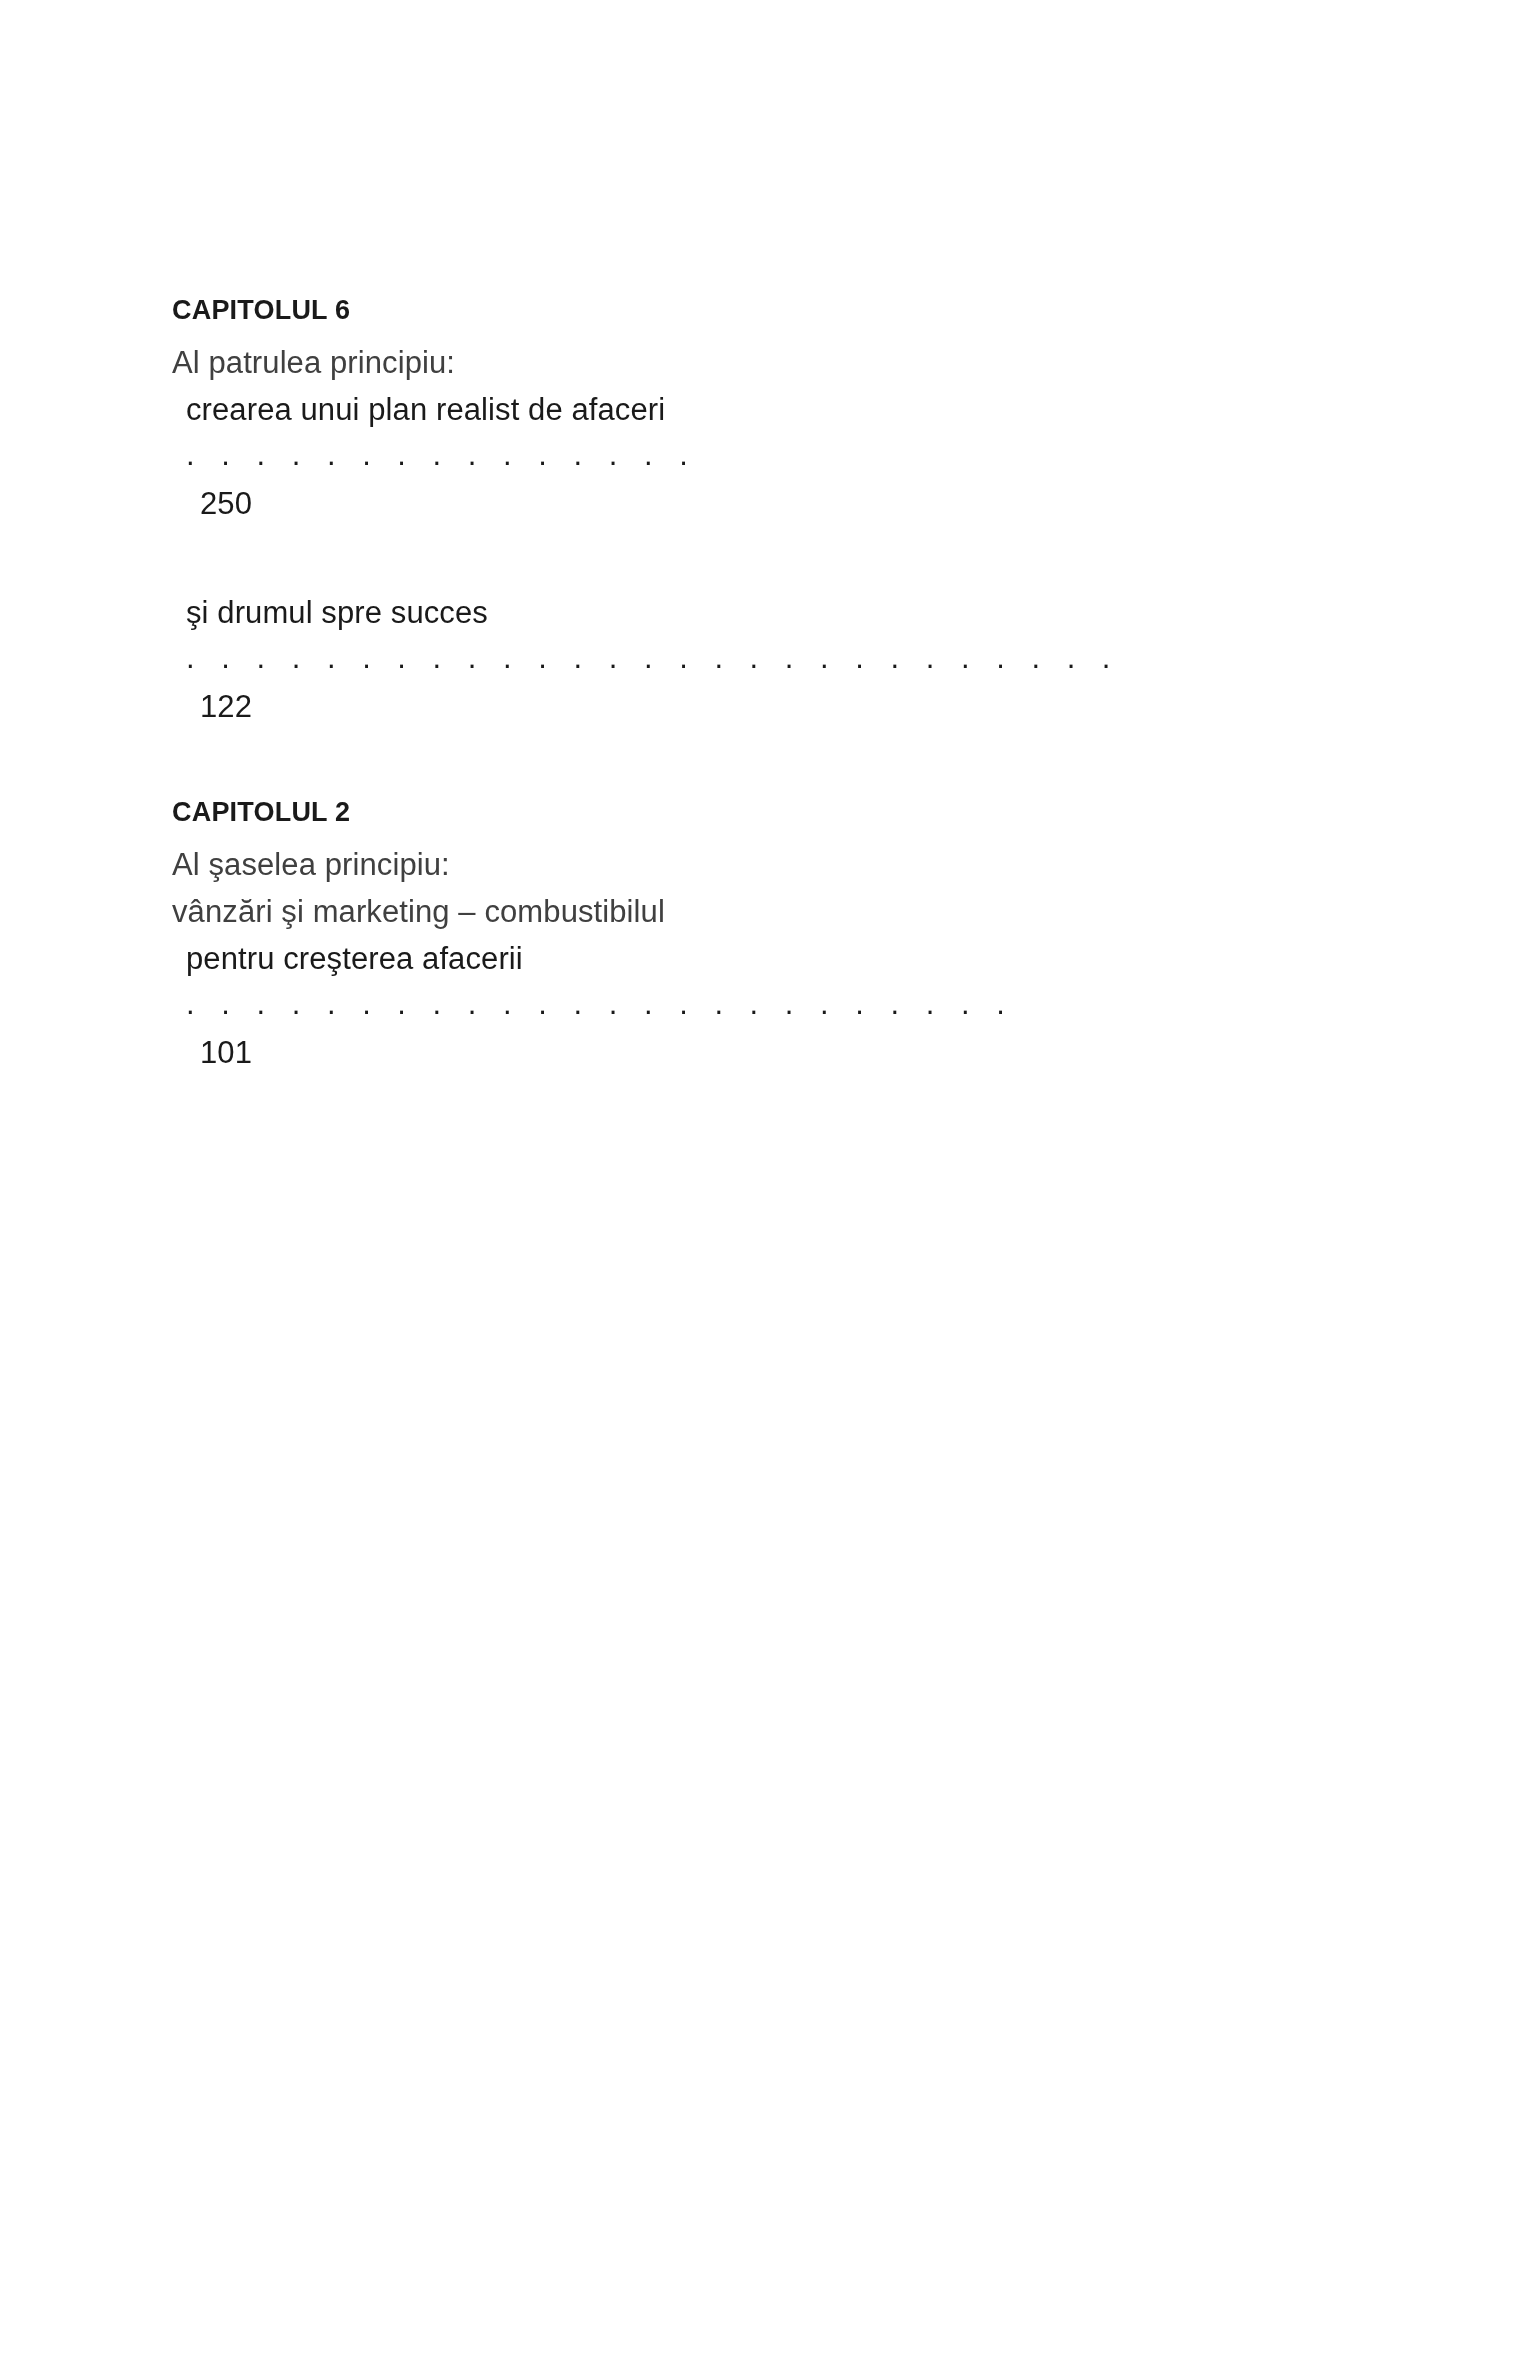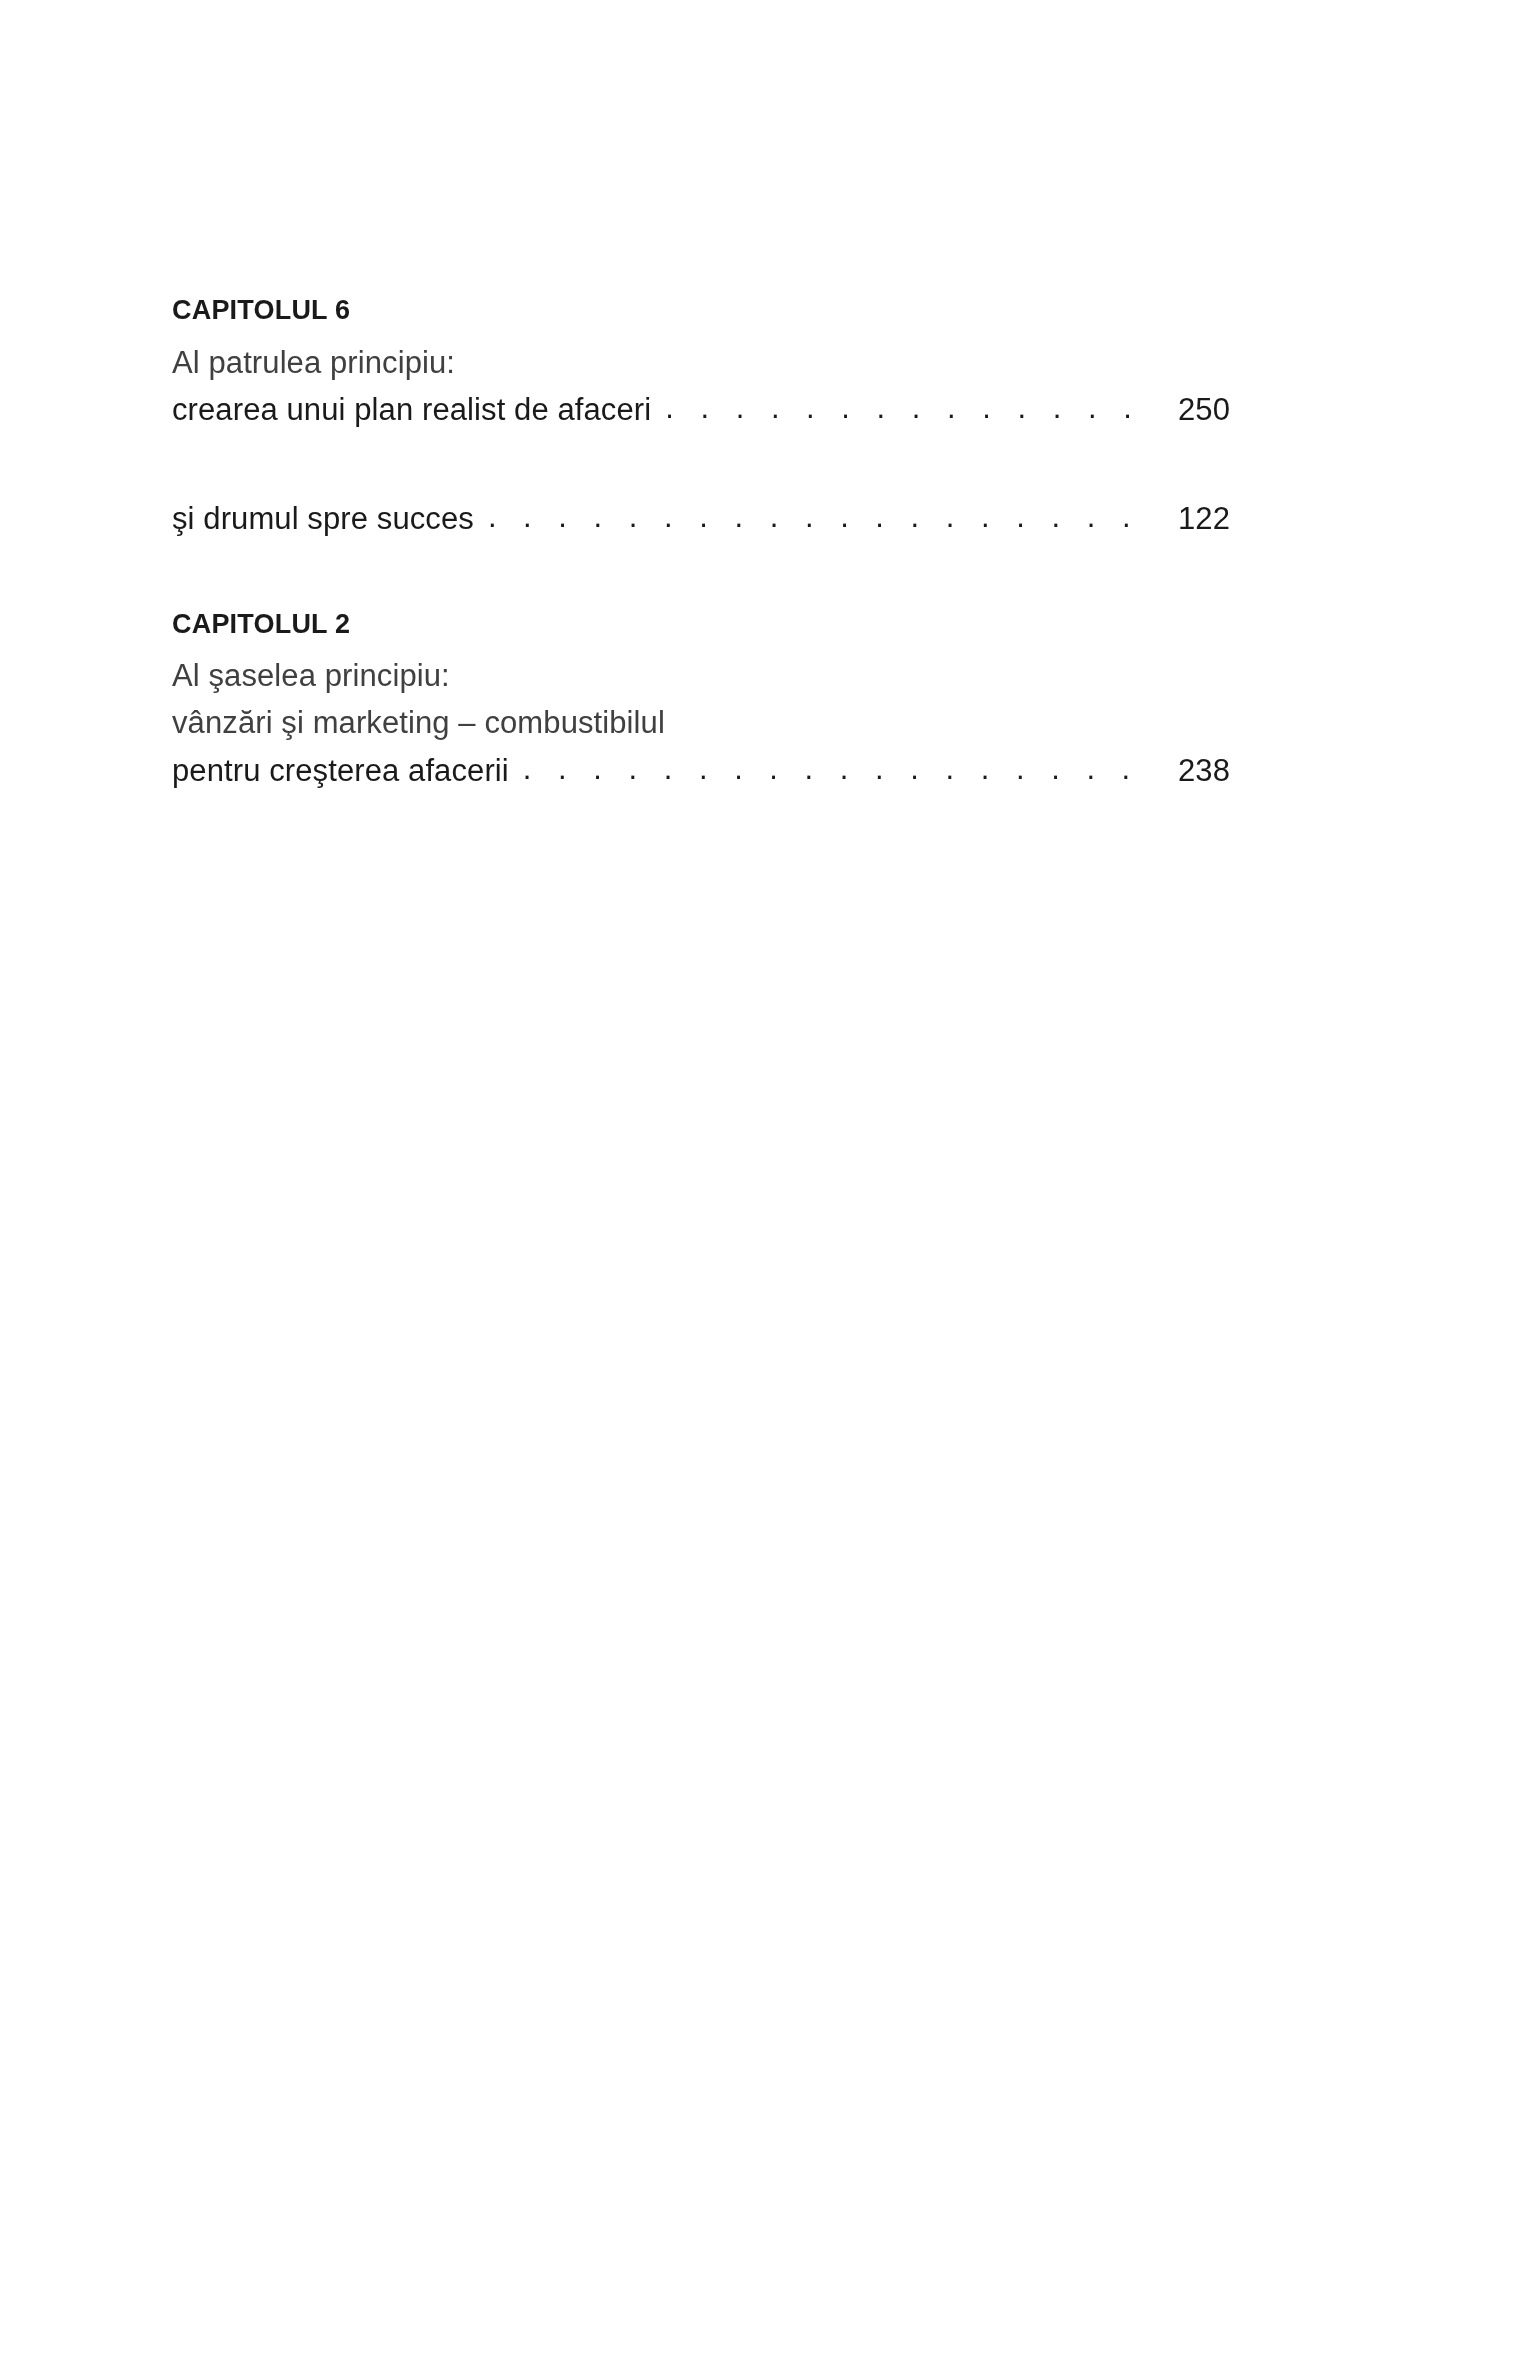--- a/index.html
+++ b/index.html
@@ -46,20 +46,21 @@
     letter-spacing: 0.1px;
   }
   
   .title-last {
     display: flex;
     align-items: baseline;
     font-size: 31px;
     line-height: 1.52;
     letter-spacing: 0.1px;
     width: 1058px;
+    flex-direction: column;
   }
   .title-last .text {
     white-space: nowrap;
     flex: 0 0 auto;
   }
   .leader {
     flex: 1 1 auto;
     overflow: hidden;
     white-space: nowrap;
     margin: 0 14px 0 14px;
@@ -102,18 +103,18 @@
       </div>
     </div>
 
     <div class="toc-entry">
       <div class="chapter-label">CAPITOLUL 2</div>
       <div class="title-line">Al şaselea principiu:</div>
       <div class="title-line">vânzări şi marketing – combustibilul</div>
       <div class="title-last">
         <span class="text">pentru creşterea afacerii</span>
         <span class="leader">. . . . . . . . . . . . . . . . . . . . . . . .</span>
-        <span class="page-num">238</span>
+        <span class="page-num">101</span>
       </div>
     </div>
 
   </div>
 </div>
 
 </body></html>

